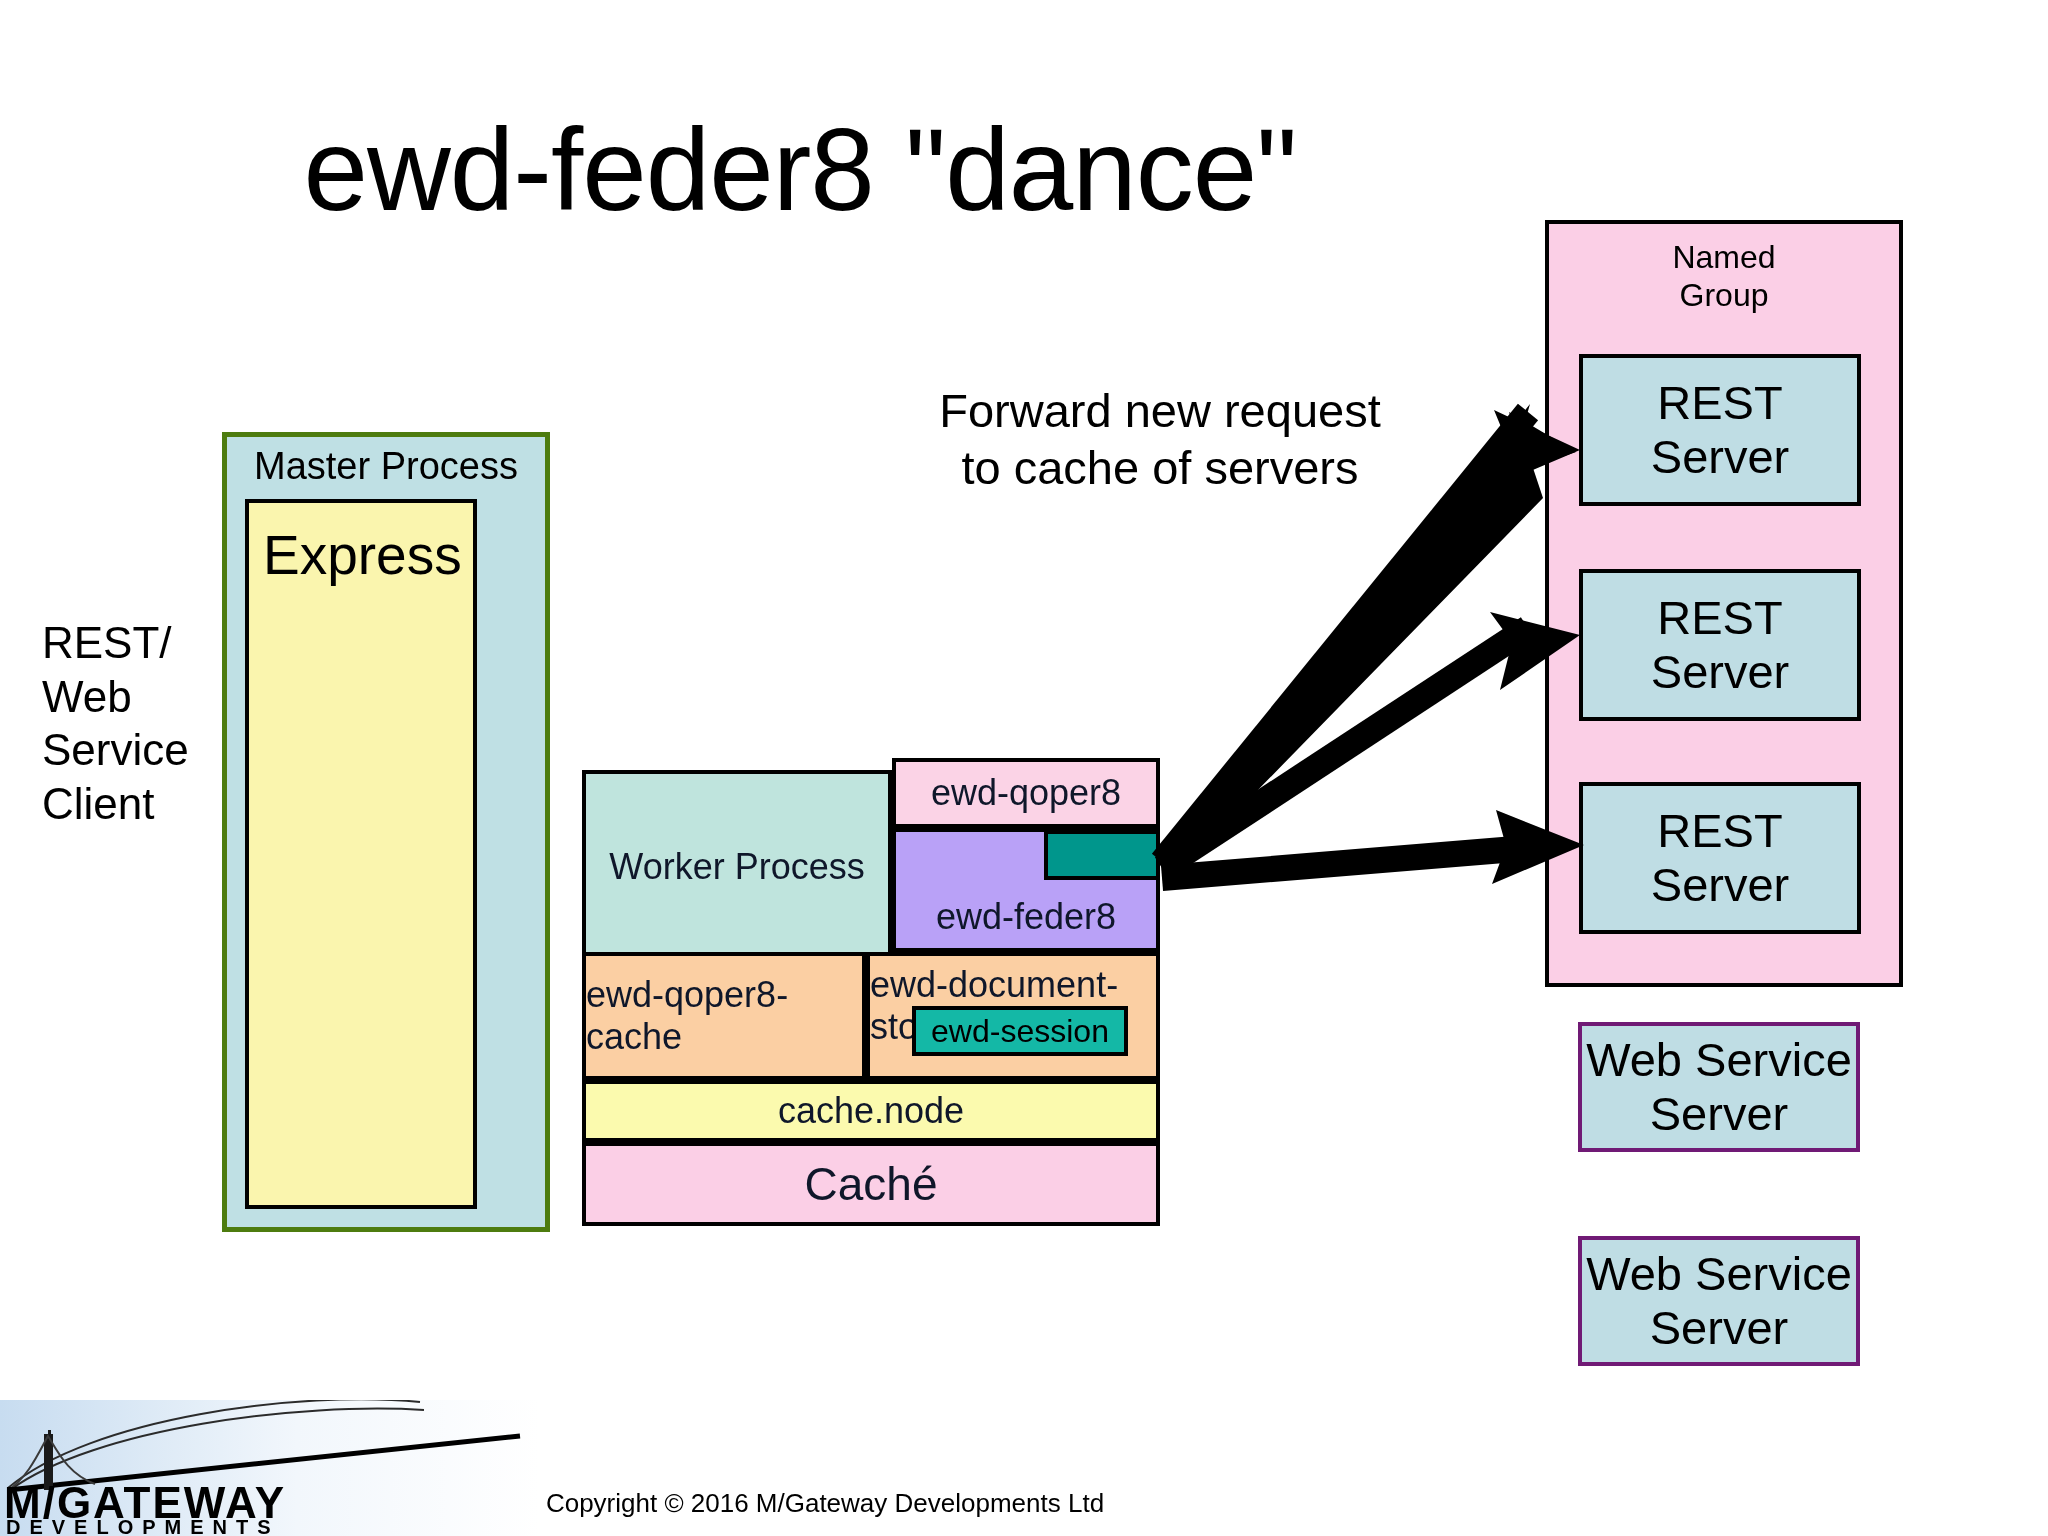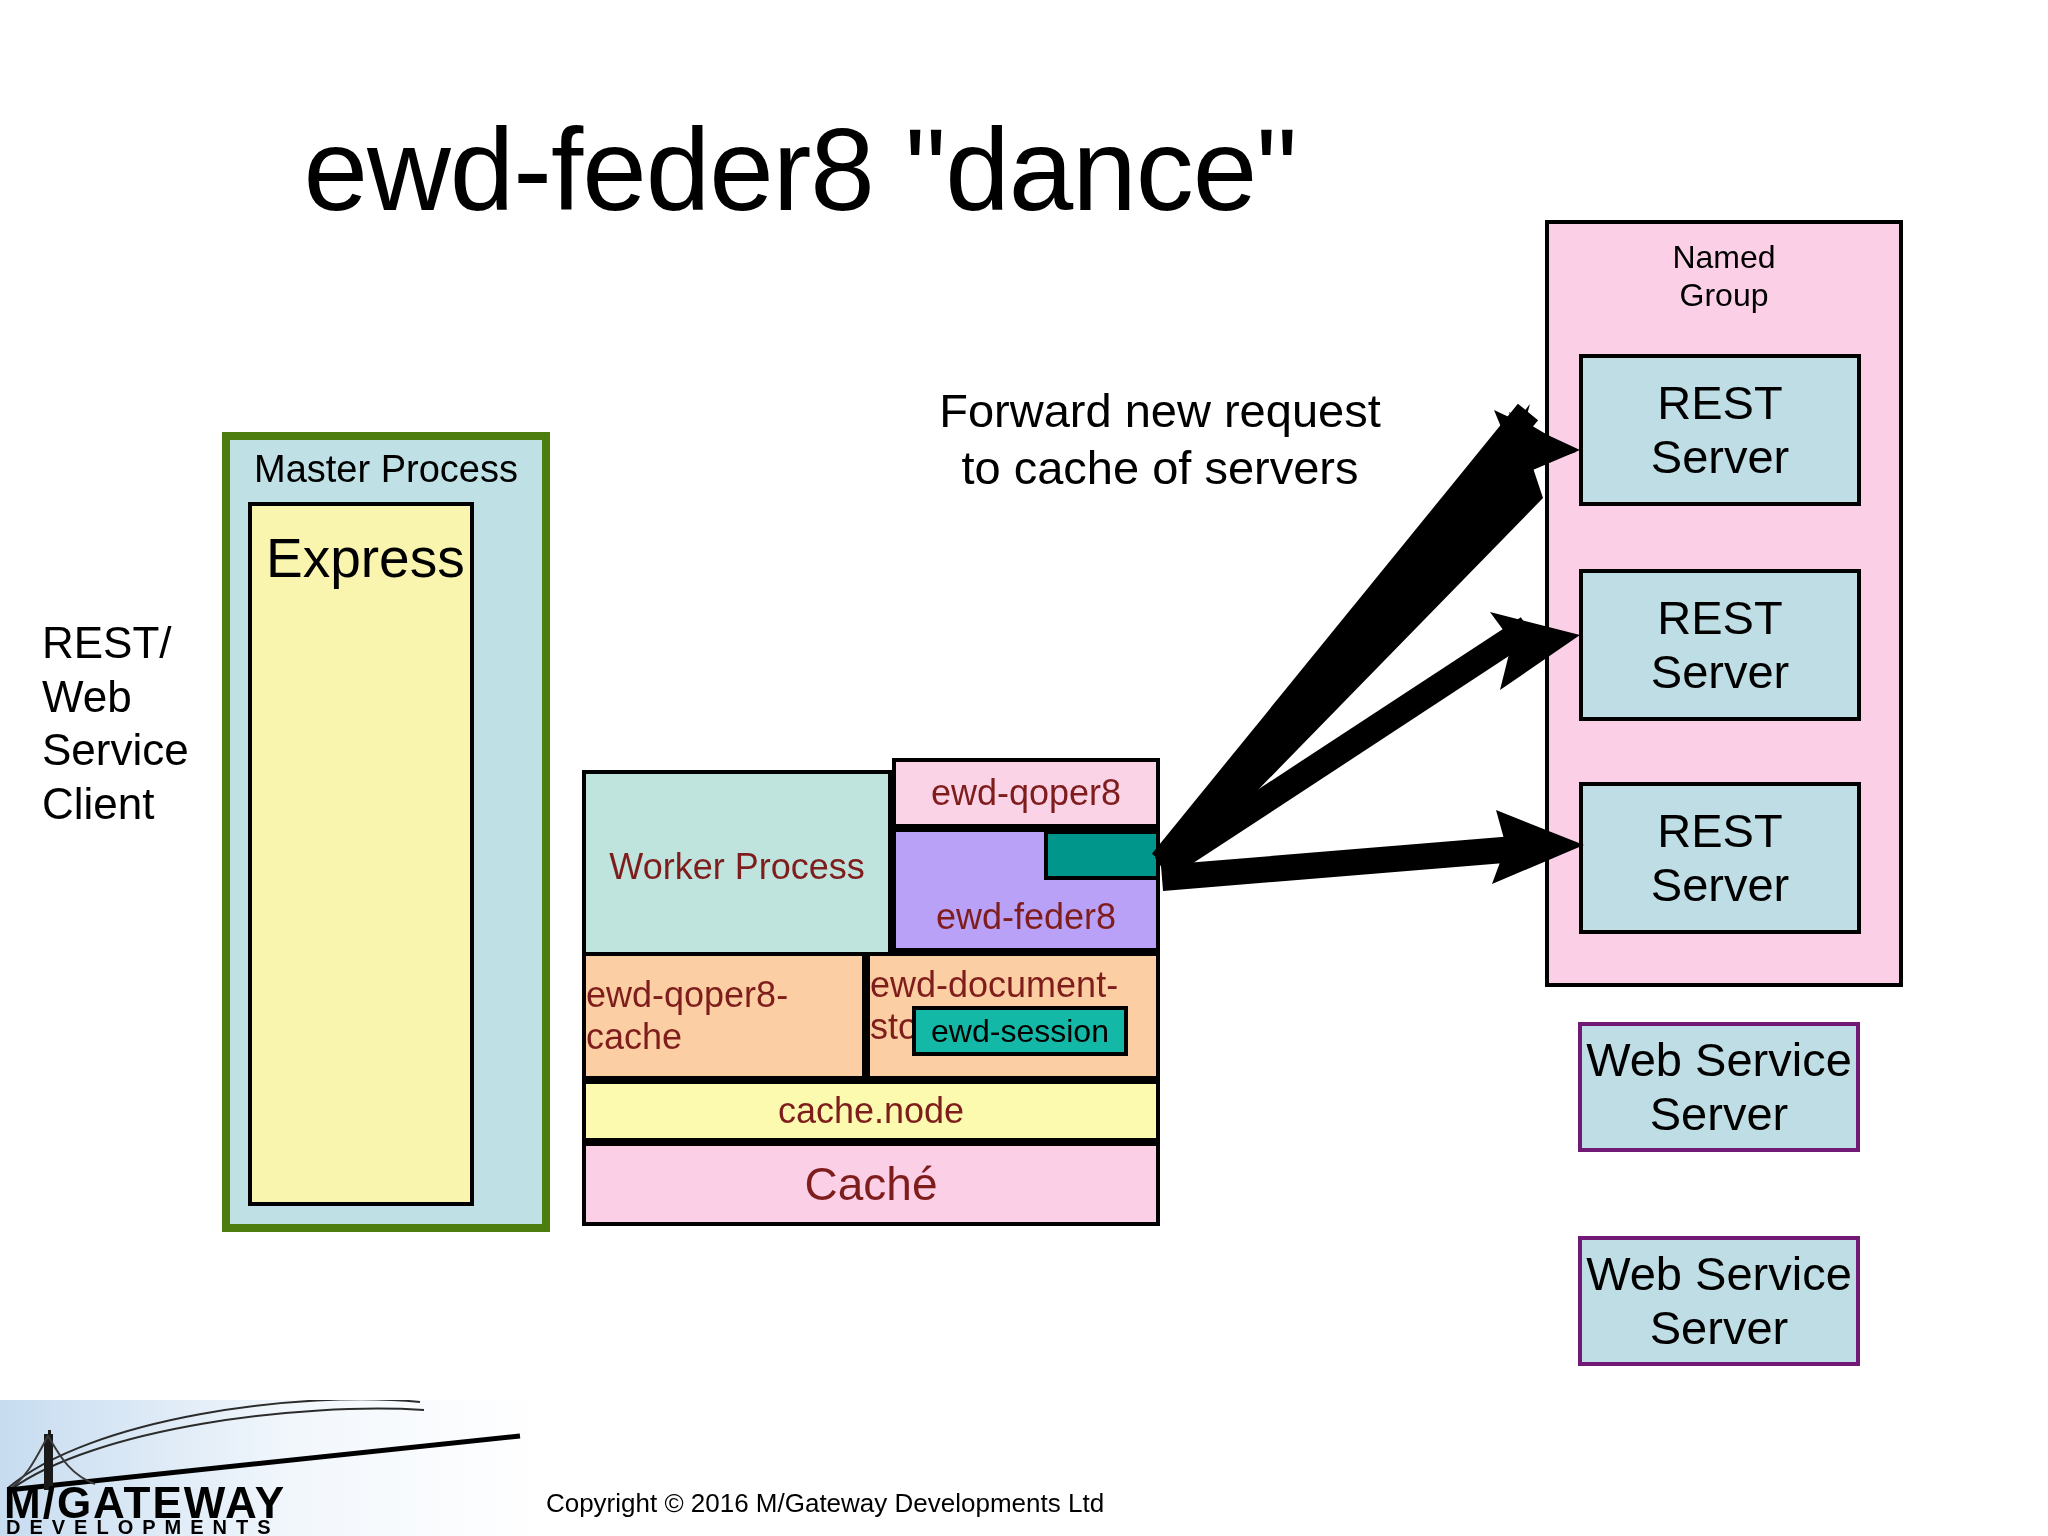--- a/index.html
+++ b/index.html
@@ -44,21 +44,21 @@
   }
 
   
   #master-process {
     position: absolute;
     left: 222px;
     top: 432px;
     width: 328px;
     height: 800px;
     background: #bfe0e4;
-    border: 8px solid #4d7c0f;
+    border: 5px solid #4d7c0f;
     box-sizing: border-box;
   }
   #master-process-label {
     position: absolute;
     left: 0;
     top: 8px;
     width: 100%;
     text-align: center;
     font-size: 38px;
   }
@@ -89,21 +89,21 @@
     box-sizing: border-box;
   }
   .cell {
     position: absolute;
     border: 4px solid #000000;
     box-sizing: border-box;
     display: flex;
     align-items: center;
     justify-content: center;
     font-size: 36px;
-    color: #7f1d1d;
+    color: #0f172a;
   }
   #worker-process {
     left: 0; top: 0; width: 310px; height: 194px;
     background: #bfe4dd;
     margin-top: 12px;
   }
   #ewd-qoper8 {
     left: 310px; top: 0; width: 268px; height: 70px;
     background: #fbd3e6;
   }

